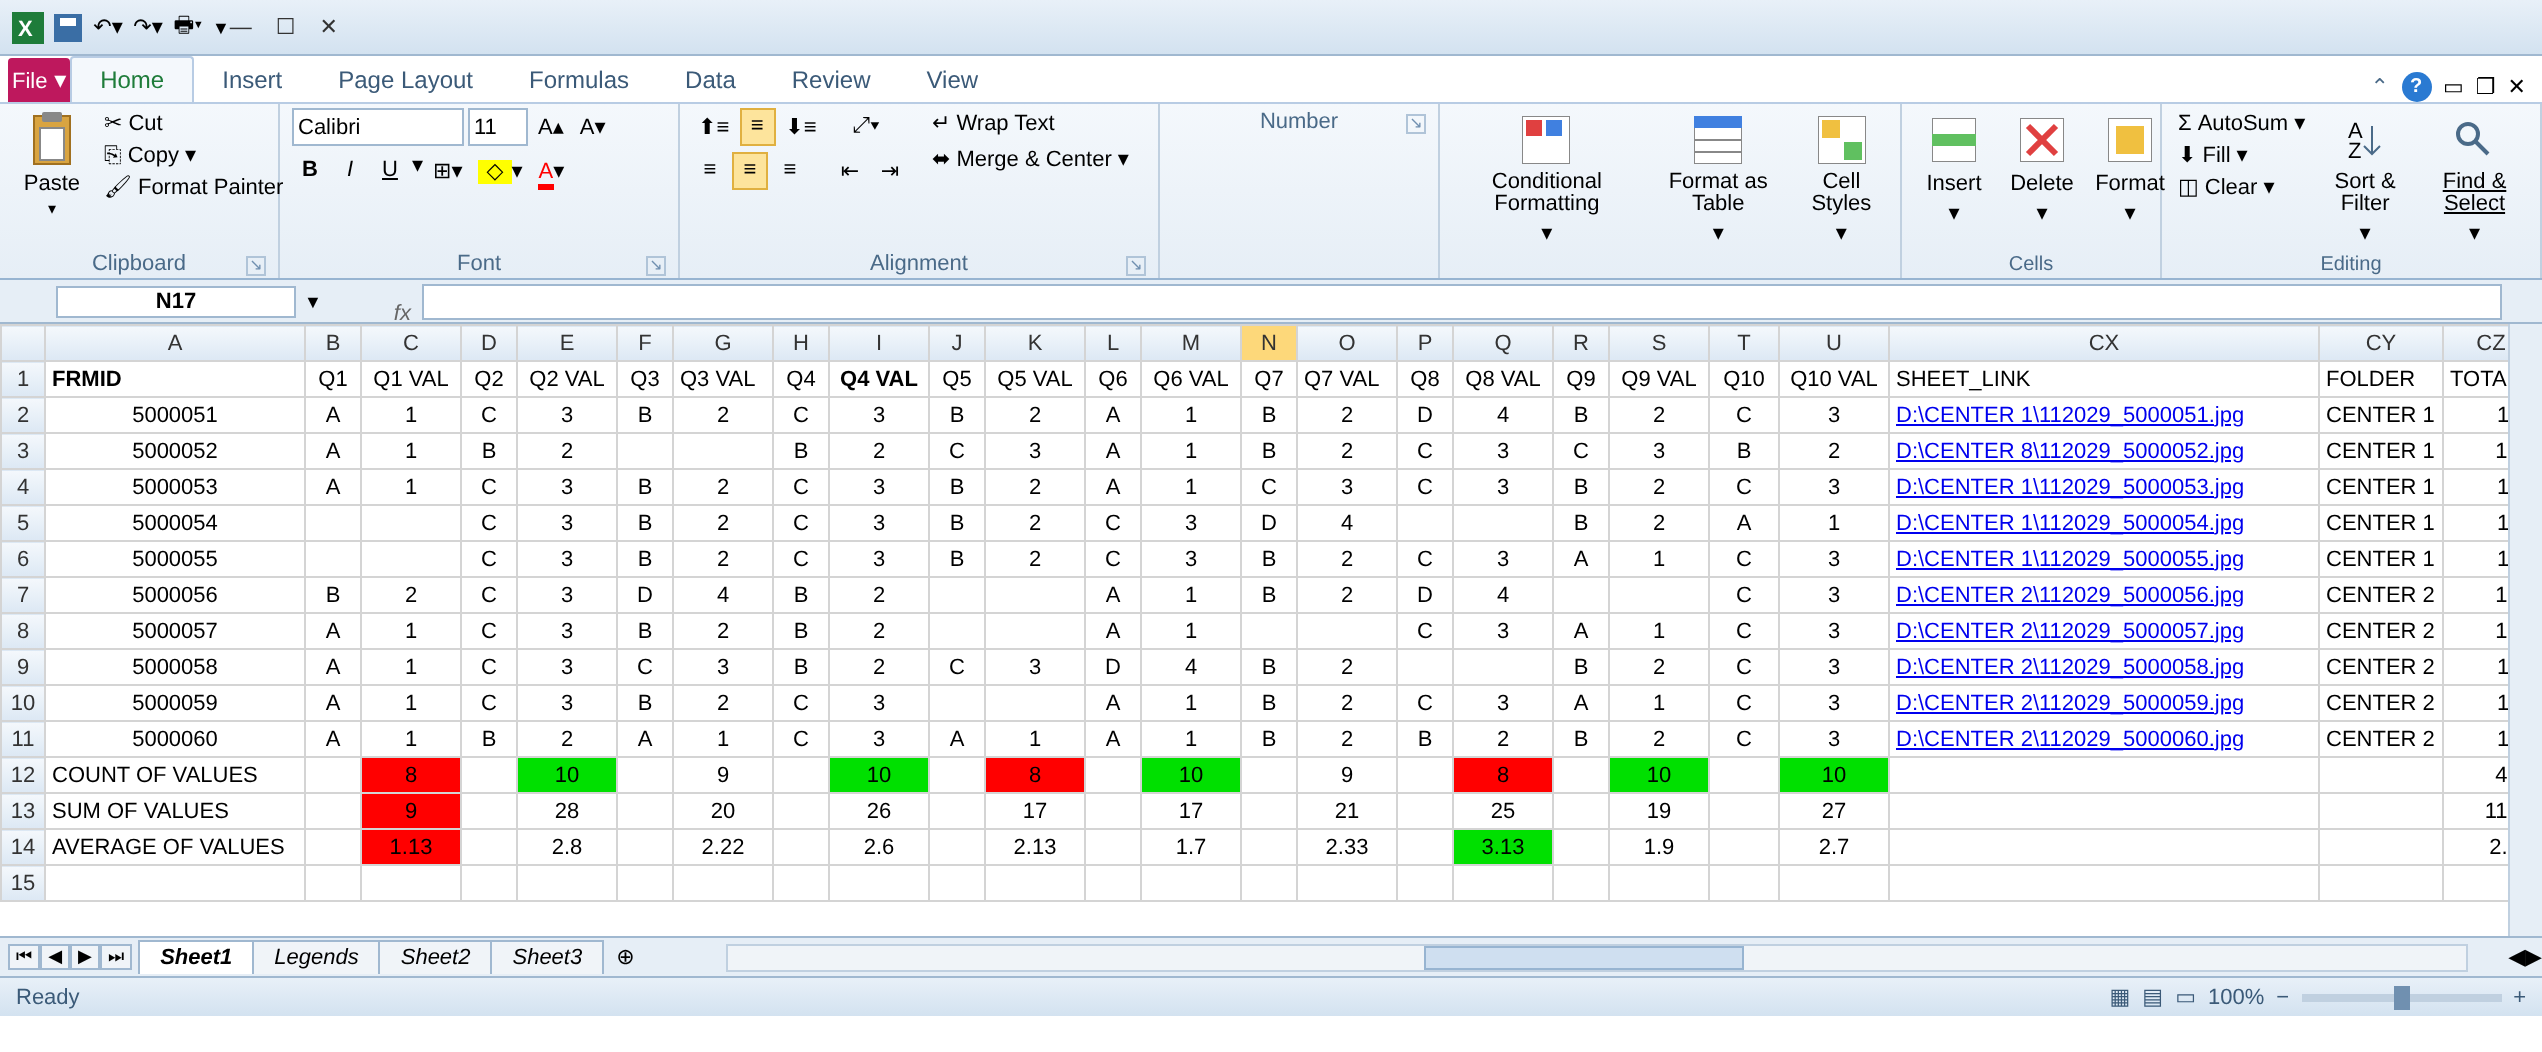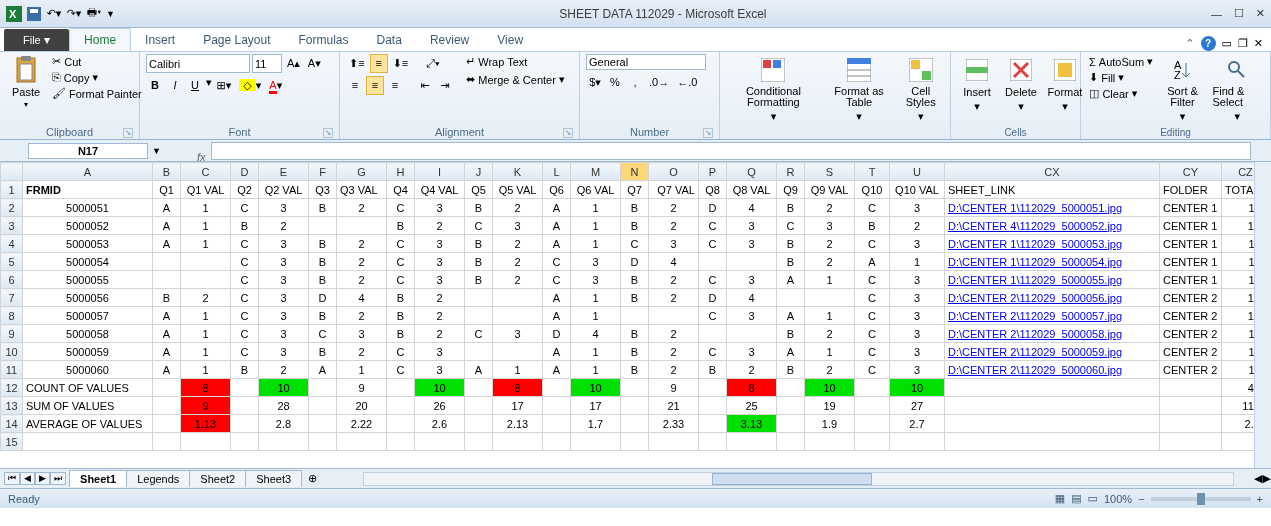--- a/index.html
+++ b/index.html
@@ -3,21 +3,21 @@
 <meta charset="utf-8">
 <style>
 *{box-sizing:border-box;margin:0;padding:0;font-family:"Segoe UI",Tahoma,sans-serif;font-size:11px;}
 body{background:#fff;overflow:hidden;width:1271px;height:526px;position:relative;}
 .title-bar{height:28px;background:linear-gradient(#e8f0f8,#d3e2f0);display:flex;align-items:center;padding:0 6px;border-bottom:1px solid #a0b8d0;}
 .qat{display:flex;align-items:center;gap:4px;}
 .qat .icn{width:16px;height:16px;display:flex;align-items:center;justify-content:center;}
 .title-text{flex:1;text-align:center;color:#3b3b3b;font-size:12px;}
 .win-ctrls{display:flex;gap:12px;align-items:center;font-size:13px;color:#333;}
 .ribbon-tabs{height:24px;background:#fff;display:flex;align-items:flex-end;padding-left:4px;border-bottom:1px solid #b8cce4;}
-.file-tab{background:#404040;color:#fff;padding:4px 19px;font-size:12px;border-radius:2px 2px 0 0;cursor:pointer;}
+.file-tab{background:#be185d;color:#fff;padding:4px 2px;font-size:12px;border-radius:2px 2px 0 0;cursor:pointer;}
 .tab-item{padding:4px 14px;color:#3b5a78;font-size:12px;cursor:pointer;}
 .tab-item.active{background:#f4f8fc;border:1px solid #b8cce4;border-bottom:none;border-radius:2px 2px 0 0;color:#1e7c3a;}
 .ribbon-right{margin-left:auto;display:flex;gap:6px;align-items:center;padding-right:8px;}
 .ribbon{height:88px;background:linear-gradient(#f4f8fc,#e6eef6);border-bottom:1px solid #97b4d1;display:flex;}
 .rgroup{border-right:1px solid #c0d0e0;padding:2px 6px 0 6px;display:flex;flex-direction:column;}
 .rgroup-body{flex:1;display:flex;gap:4px;align-items:flex-start;}
 .rgroup-label{text-align:center;font-size:10px;color:#4a6a88;padding:1px 0;position:relative;}
 .rgroup-label .dl{position:absolute;right:0;bottom:1px;font-size:8px;color:#7090b0;border:1px solid #b0c4d8;width:10px;height:10px;line-height:8px;}
 .big-btn{display:flex;flex-direction:column;align-items:center;gap:2px;padding:2px;cursor:pointer;min-width:40px;}
 .big-icon{width:28px;height:28px;display:flex;align-items:center;justify-content:center;}
@@ -39,21 +39,21 @@
 .row-hdr{background:linear-gradient(90deg,#f4f8fc,#dce8f4);text-align:center;width:22px;min-width:22px;}
 .corner{background:#e6eef6;width:22px;}
 td.c{text-align:center;}
 td.r{text-align:right;}
 td.link{color:#0000ee;text-decoration:underline;cursor:pointer;}
 td.red{background:#ff0000;}
 td.green{background:#00e000;}
 .sheet-tabs-area{height:20px;background:#e6eef6;display:flex;align-items:center;border-top:1px solid #a0b8d0;}
 .sheet-nav{display:flex;gap:0;padding:0 4px;}
 .sheet-nav span{border:1px solid #a0b8d0;padding:0 3px;font-size:9px;cursor:pointer;background:#f0f4f8;}
-.sheet-tab{padding:2px 10px;border:1px solid #a0b8d0;background:#f0f4f8;border-bottom:none;font-size:11px;cursor:pointer;margin-left:-1px;}
+.sheet-tab{padding:2px 10px;border:1px solid #a0b8d0;background:#f0f4f8;border-bottom:none;font-size:11px;cursor:pointer;margin-left:-1px;font-style:italic;}
 .sheet-tab.active{background:#fff;font-weight:bold;}
 .hscroll-track{flex:1;margin:0 20px 0 40px;height:14px;background:#f0f4f8;border:1px solid #c0d0e0;position:relative;}
 .hscroll-thumb{position:absolute;height:12px;background:#cfdff0;border:1px solid #97b4d1;left:40%;width:160px;}
 .status-bar{height:20px;background:linear-gradient(#e8f0f8,#d3e2f0);display:flex;align-items:center;padding:0 8px;border-top:1px solid #a0b8d0;font-size:11px;color:#3b5a78;}
 .status-right{margin-left:auto;display:flex;align-items:center;gap:6px;}
 .zoom-track{width:100px;height:4px;background:#c0d0e0;position:relative;}
 .zoom-thumb{position:absolute;width:8px;height:12px;background:#7090b0;top:-4px;left:46px;}
 .vscroll{position:absolute;right:0;top:0;width:17px;bottom:0;background:#e6eef6;border-left:1px solid #c0d0e0;}
 svg{display:block;}
 </style>
@@ -72,21 +72,20 @@
         <svg width="14" height="14">
           <rect width="14" height="14" fill="#3a6ea5"></rect>
           <rect x="3" y="2" width="8" height="4" fill="#fff"></rect>
         </svg>
       </span>
     <span class="icn">↶▾</span>
     <span class="icn">↷▾</span>
     <span class="icn">🖶▾</span>
     <span style="font-size:9px;">▼</span>
   </div>
-  <div class="title-text">SHEET DATA 112029  -  Microsoft Excel</div>
   <div class="win-ctrls">
     <span>—</span>
     <span>☐</span>
     <span>✕</span>
   </div>
 </div>
 
 <div class="ribbon-tabs">
   <div class="file-tab"><span>File</span> ▾</div>
   <div class="tab-item active">Home</div>
@@ -132,21 +131,21 @@
           </div>
       </div>
     </div>
     <div class="rgroup-label"><span>Clipboard</span><span class="dl">↘</span></div>
   </div>
 
   <div class="rgroup" style="min-width:200px;">
     <div class="rgroup-body">
       <div class="col-stack" style="gap:3px;">
         <div class="btnrow">
-          <input class="fake" style="width: 104px;" value="Calibri">
+          <input class="fake" style="width: 86px;" value="Calibri">
           <input class="fake" style="width: 30px;" value="11">
           <span class="tool-btn">A▴</span>
           <span class="tool-btn">A▾</span>
         </div>
         <div class="btnrow">
           <span class="tool-btn" style="font-weight:bold;">B</span>
           <span class="tool-btn" style="font-style:italic;">I</span>
           <span class="tool-btn" style="text-decoration:underline;">U</span>▾
           <span class="tool-btn">⊞▾</span>
           <span class="tool-btn"><span style="background:#ffff00;padding:0 4px;">◇</span>▾</span>
@@ -181,32 +180,20 @@
             <span>↵</span> 
             <span>Wrap Text</span>
           </div>
         <div class="small-row"><span>⬌</span> <span>Merge &amp; Center</span> ▾</div>
       </div>
     </div>
     <div class="rgroup-label"><span>Alignment</span><span class="dl">↘</span></div>
   </div>
 
   <div class="rgroup" style="min-width:140px;">
-    <div class="rgroup-body">
-      <div class="col-stack" style="gap:3px;">
-        <input class="fake" style="width: 120px;" value="General">
-        <div class="btnrow">
-          <span class="tool-btn">$▾</span>
-          <span class="tool-btn">%</span>
-          <span class="tool-btn">,</span>
-          <span class="tool-btn">.0→</span>
-          <span class="tool-btn">←.0</span>
-        </div>
-      </div>
-    </div>
     <div class="rgroup-label"><span>Number</span><span class="dl">↘</span></div>
   </div>
 
   <div class="rgroup" style="min-width:170px;">
     <div class="rgroup-body">
       <div class="big-btn"><div class="big-icon">
             <svg width="24" height="24">
               <rect width="24" height="24" fill="#fff" stroke="#888"></rect>
               <rect x="2" y="2" width="8" height="8" fill="#e04040"></rect>
               <rect x="12" y="2" width="8" height="8" fill="#4080e0"></rect>
@@ -267,21 +254,21 @@
               <text x="2" y="10" font-size="9">A</text>
               <text x="2" y="20" font-size="9">Z</text>
               <path d="M14 4 L14 18 M10 14 L14 18 L18 14" stroke="#4a6a88" fill="none"></path>
             </svg>
           </div><span style="text-align:center;line-height:1;">Sort &amp; Filter</span>▾</div>
       <div class="big-btn"><div class="big-icon">
             <svg width="22" height="22">
               <circle cx="8" cy="8" r="5" fill="none" stroke="#4a6a88" stroke-width="2"></circle>
               <line x1="12" y1="12" x2="18" y2="18" stroke="#4a6a88" stroke-width="2"></line>
             </svg>
-          </div><span style="text-align:left;line-height:1;">Find &amp; Select</span>▾</div>
+          </div><span style="text-align:center;line-height:1;text-decoration:underline;">Find &amp; Select</span>▾</div>
     </div>
     <div class="rgroup-label">Editing</div>
   </div>
 </div>
 
 <div class="name-box-row">
   <div class="name-box">N17</div>
   <span style="font-size:9px;">▼</span>
   <span style="width:30px;"></span>
   <span class="fx">fx</span>
@@ -321,27 +308,27 @@
         <tr>
           <th class="row-hdr">1</th>
           <td class="c" style="font-weight:bold;text-align:left;">FRMID</td>
           <td class="c" style="text-align:center;">Q1</td>
           <td class="c" style="text-align:center;">Q1 VAL</td>
           <td class="c" style="text-align:center;">Q2</td>
           <td class="c" style="text-align:center;">Q2 VAL</td>
           <td class="c" style="text-align:center;">Q3</td>
           <td class="c" style="text-align:left;">Q3 VAL</td>
           <td class="c" style="text-align:center;">Q4</td>
-          <td class="c" style="">Q4 VAL</td>
+          <td class="c" style="font-weight:bold;">Q4 VAL</td>
           <td class="c" style="text-align:center;">Q5</td>
           <td class="c" style="text-align:center;">Q5 VAL</td>
           <td class="c" style="text-align:center;">Q6</td>
           <td class="c" style="text-align:center;">Q6 VAL</td>
           <td class="c" style="text-align:center;">Q7</td>
-          <td class="c" style="text-align:right;">Q7 VAL</td>
+          <td class="c" style="text-align:left;">Q7 VAL</td>
           <td class="c" style="text-align:center;">Q8</td>
           <td class="c" style="text-align:center;">Q8 VAL</td>
           <td class="c" style="text-align:center;">Q9</td>
           <td class="c" style="text-align:center;">Q9 VAL</td>
           <td class="c" style="text-align:center;">Q10</td>
           <td class="c" style="text-align:center;">Q10 VAL</td>
           <td class="" style="">SHEET_LINK</td>
           <td class="" style="">FOLDER</td>
           <td class="" style="">TOTAL</td>
         </tr>
@@ -388,21 +375,21 @@
           <td class="c">A</td>
           <td class="c">1</td>
           <td class="c">B</td>
           <td class="c">2</td>
           <td class="c">C</td>
           <td class="c">3</td>
           <td class="c">C</td>
           <td class="c">3</td>
           <td class="c">B</td>
           <td class="c">2</td>
-          <td class="link">D:\CENTER 4\112029_5000052.jpg</td>
+          <td class="link">D:\CENTER 8\112029_5000052.jpg</td>
           <td class="">CENTER 1</td>
           <td class="r">104</td>
         </tr>
         <tr>
           <th class="row-hdr">4</th>
           <td class="c">5000053</td>
           <td class="c">A</td>
           <td class="c">1</td>
           <td class="c">C</td>
           <td class="c">3</td>

